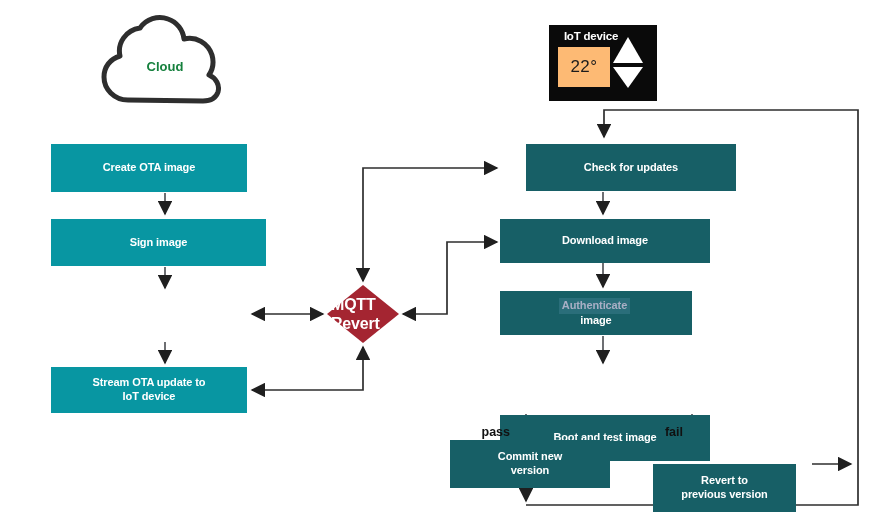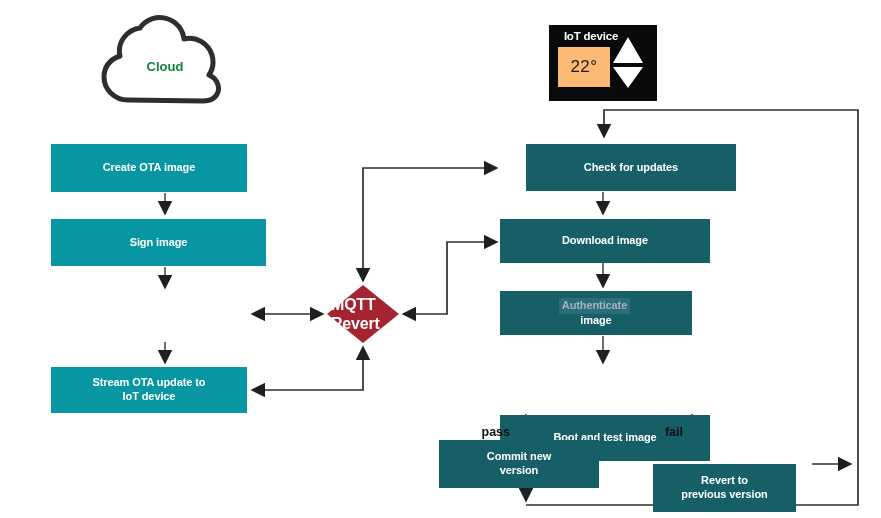--- a/index.html
+++ b/index.html
@@ -114,21 +114,21 @@
     <div>Revert</div>
   </div>
 
   <div class="box device-step" style="left:526px;top:144px;width:210px;height:47px;">Check for updates</div>
   <div class="box device-step" style="left:500px;top:219px;width:210px;height:44px;">Download image</div>
   <div class="box device-step" style="left:500px;top:291px;width:192px;height:44px;flex-direction:column;">
     <span class="hl">Authenticate</span><span>image</span>
   </div>
   <div class="box device-step" style="left:500px;top:367px;width:210px;height:46px;margin-top:48px;">Boot and test image</div>
 
-  <div class="box device-step" style="left:439px;top:440px;width:160px;height:48px;">Commit new
+  <div class="box device-step" style="left:450px;top:440px;width:160px;height:48px;">Commit new
 version</div>
   <div class="box device-step" style="left:653px;top:464px;width:143px;height:48px;">Revert to
 previous version</div>
 
   <div class="branch-label" style="left:450px;top:417px;width:60px;">pass</div>
   <div class="branch-label" style="left:630px;top:417px;width:53px;">fail</div>
 
 </div>
 
 </body></html>

